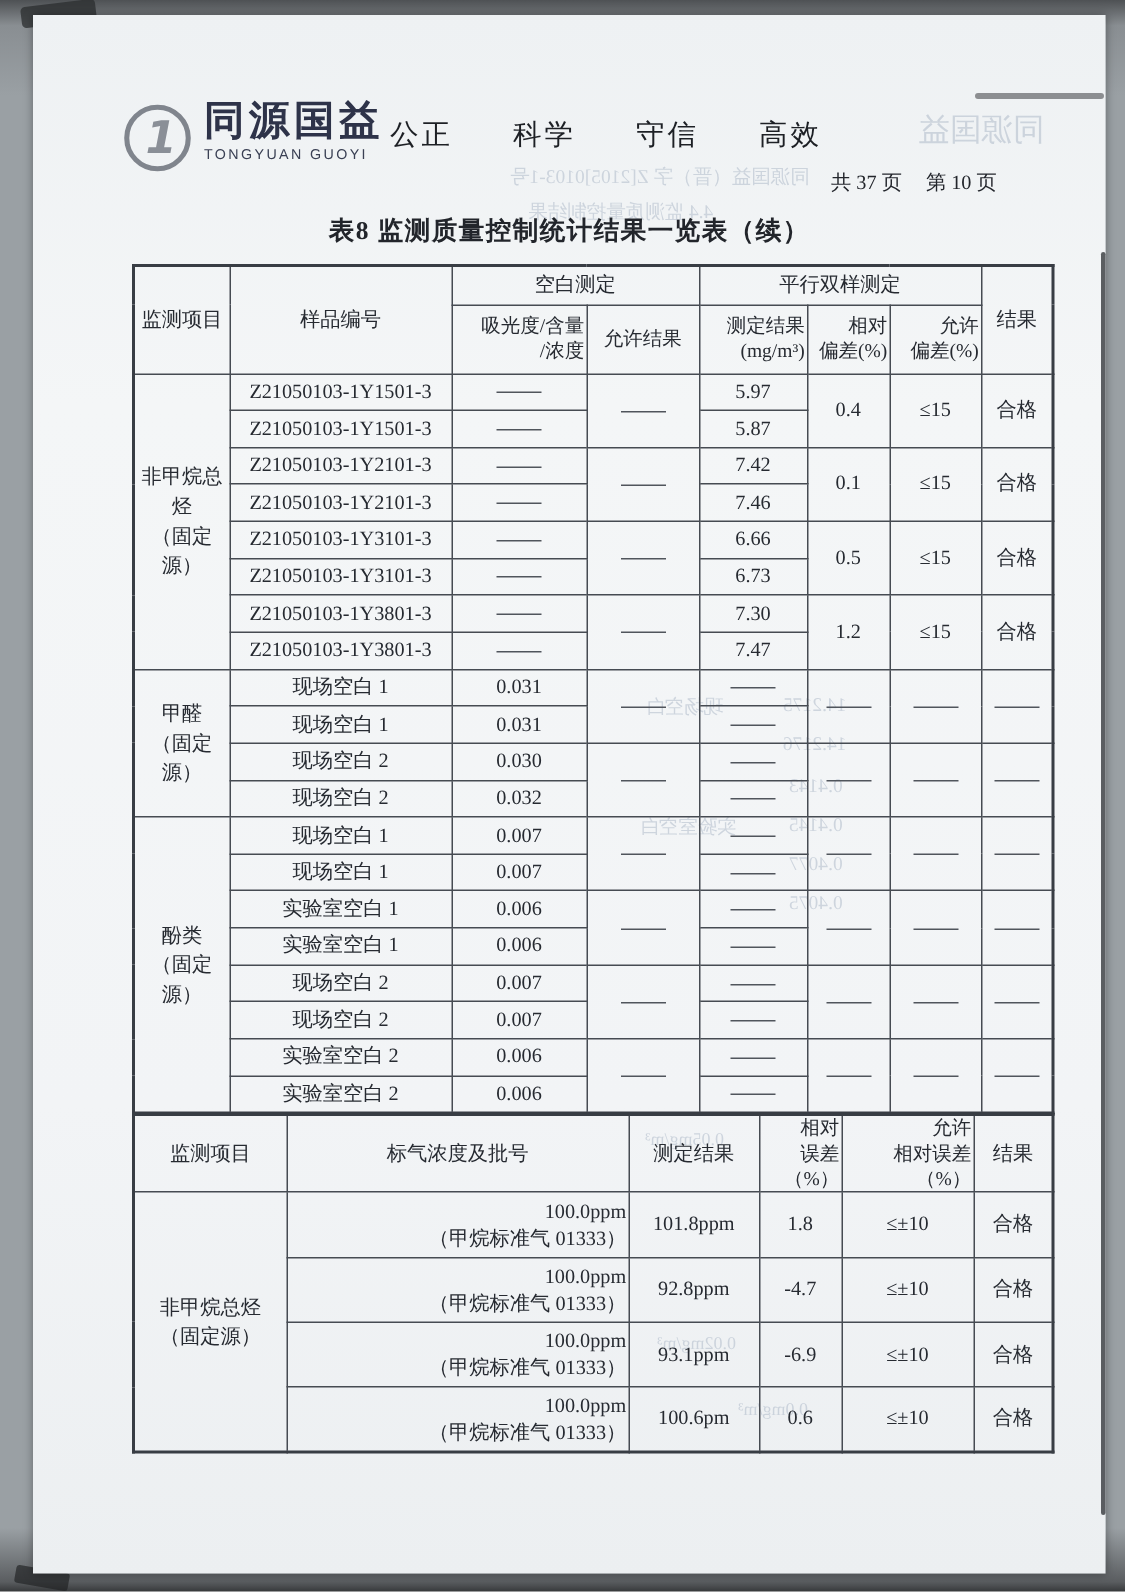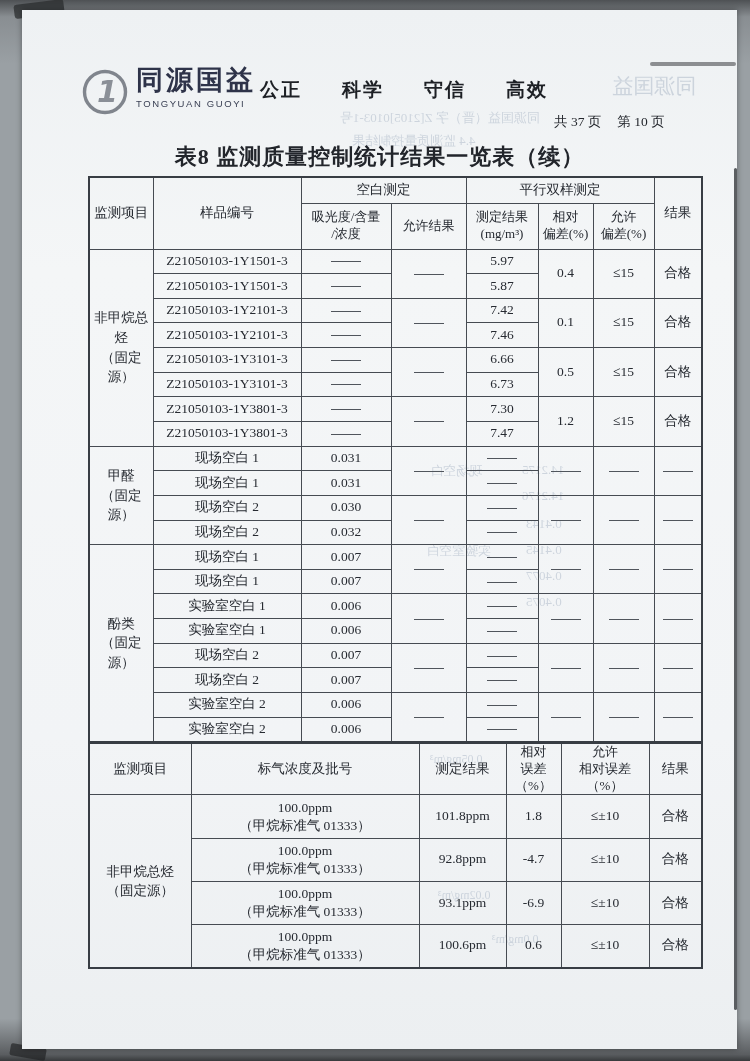--- a/index.html
+++ b/index.html
@@ -20,39 +20,39 @@
   .corner-mark-bl{position:absolute;left:10px;bottom:3px;width:36px;height:12px;background:#1f2122;transform:rotate(10deg);border-radius:2px;opacity:.65;}
   .scan-line-v{position:absolute;left:712px;top:158px;height:842px;width:3px;background:#34383c;opacity:.8;border-radius:2px;}
   .scan-streak-tr{position:absolute;left:628px;top:52px;width:86px;height:4px;background:#3a3d40;opacity:.55;border-radius:2px;}
   .bleed{position:absolute;transform:scaleX(-1);color:#aab6c6;opacity:.5;white-space:nowrap;filter:blur(.4px);font-family:"Liberation Serif","DejaVu Serif",serif;}
   
   .logo-wrap{position:absolute;left:60px;top:56px;display:flex;align-items:flex-start;font-family:"Liberation Sans","DejaVu Sans",sans-serif;}
   .logo-circle{width:46px;height:46px;margin-top:3px;}
   .logo-text-cn{font-size:27px;font-weight:700;color:#2e3349;letter-spacing:3px;line-height:1.1;}
   .logo-text-en{font-size:9.5px;font-weight:400;color:#3a4054;letter-spacing:1.6px;margin-top:2px;}
   .logo-texts{margin-left:8px;}
-  .slogan-row{position:absolute;left:238px;top:67px;display:flex;gap:40px;font-family:"Liberation Sans","DejaVu Sans",sans-serif;font-size:19px;font-weight:700;color:#1d2025;letter-spacing:2px;}
+  .slogan-row{position:absolute;left:238px;top:67px;display:flex;gap:40px;font-family:"Liberation Sans","DejaVu Sans",sans-serif;font-size:19px;font-weight:400;color:#1d2025;letter-spacing:2px;}
   .doc-number{position:absolute;left:66px;top:106px;font-size:15px;font-weight:600;color:#23262c;letter-spacing:.5px;}
   .page-count{position:absolute;left:532px;top:103px;display:flex;gap:16px;font-size:13.5px;color:#23262c;}
-  .doc-title{position:absolute;left:0;top:132px;width:100%;text-align:center;font-size:22px;font-weight:600;color:#22252b;letter-spacing:1px;}
+  .doc-title{position:absolute;left:0;top:132px;width:100%;text-align:center;font-size:17px;font-weight:600;color:#22252b;letter-spacing:1px;}
   
   .tables{position:absolute;left:66px;top:166px;width:613px;}
   table{border-collapse:collapse;table-layout:fixed;width:613px;}
   td,th{border:1px solid #464b52;padding:0 1px;text-align:center;vertical-align:middle;
         font-weight:normal;font-size:13.5px;color:#262a31;line-height:1.25;overflow:hidden;}
   .t1 thead tr.h1{height:26px;}
   .t1 thead tr.h2{height:46px;}
   .t1 tbody tr{height:24.65px;}
   .t2{margin-top:-1px;}
   .t2 thead tr{height:41px;}
   .t2 tbody tr{height:43.2px;}
   .t1,.t2{border:2px solid #383d44;}
   .c-sample{font-size:13.5px;letter-spacing:0;}
   .c-item div{line-height:1.45;}
-  .two-line div{line-height:1.3;}
+  .two-line div{line-height:1.3;text-align:right;}
   .dash{display:inline-block;width:30px;height:0;border-top:1.6px solid #50555c;vertical-align:middle;}
   .hdr-sub{font-size:13px;}
 </style>
 </head>
 <body>
 
 <div class="corner-mark-tl"></div>
 <div class="corner-mark-bl"></div>
 
 <div class="page">

